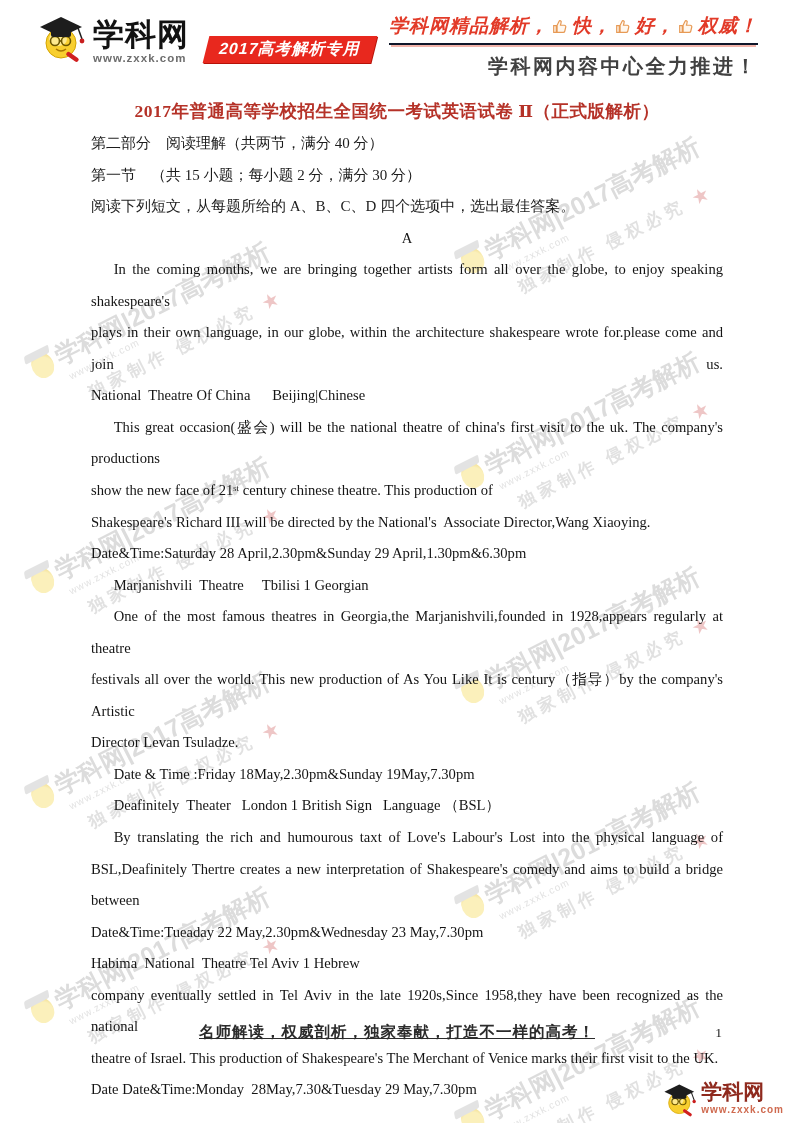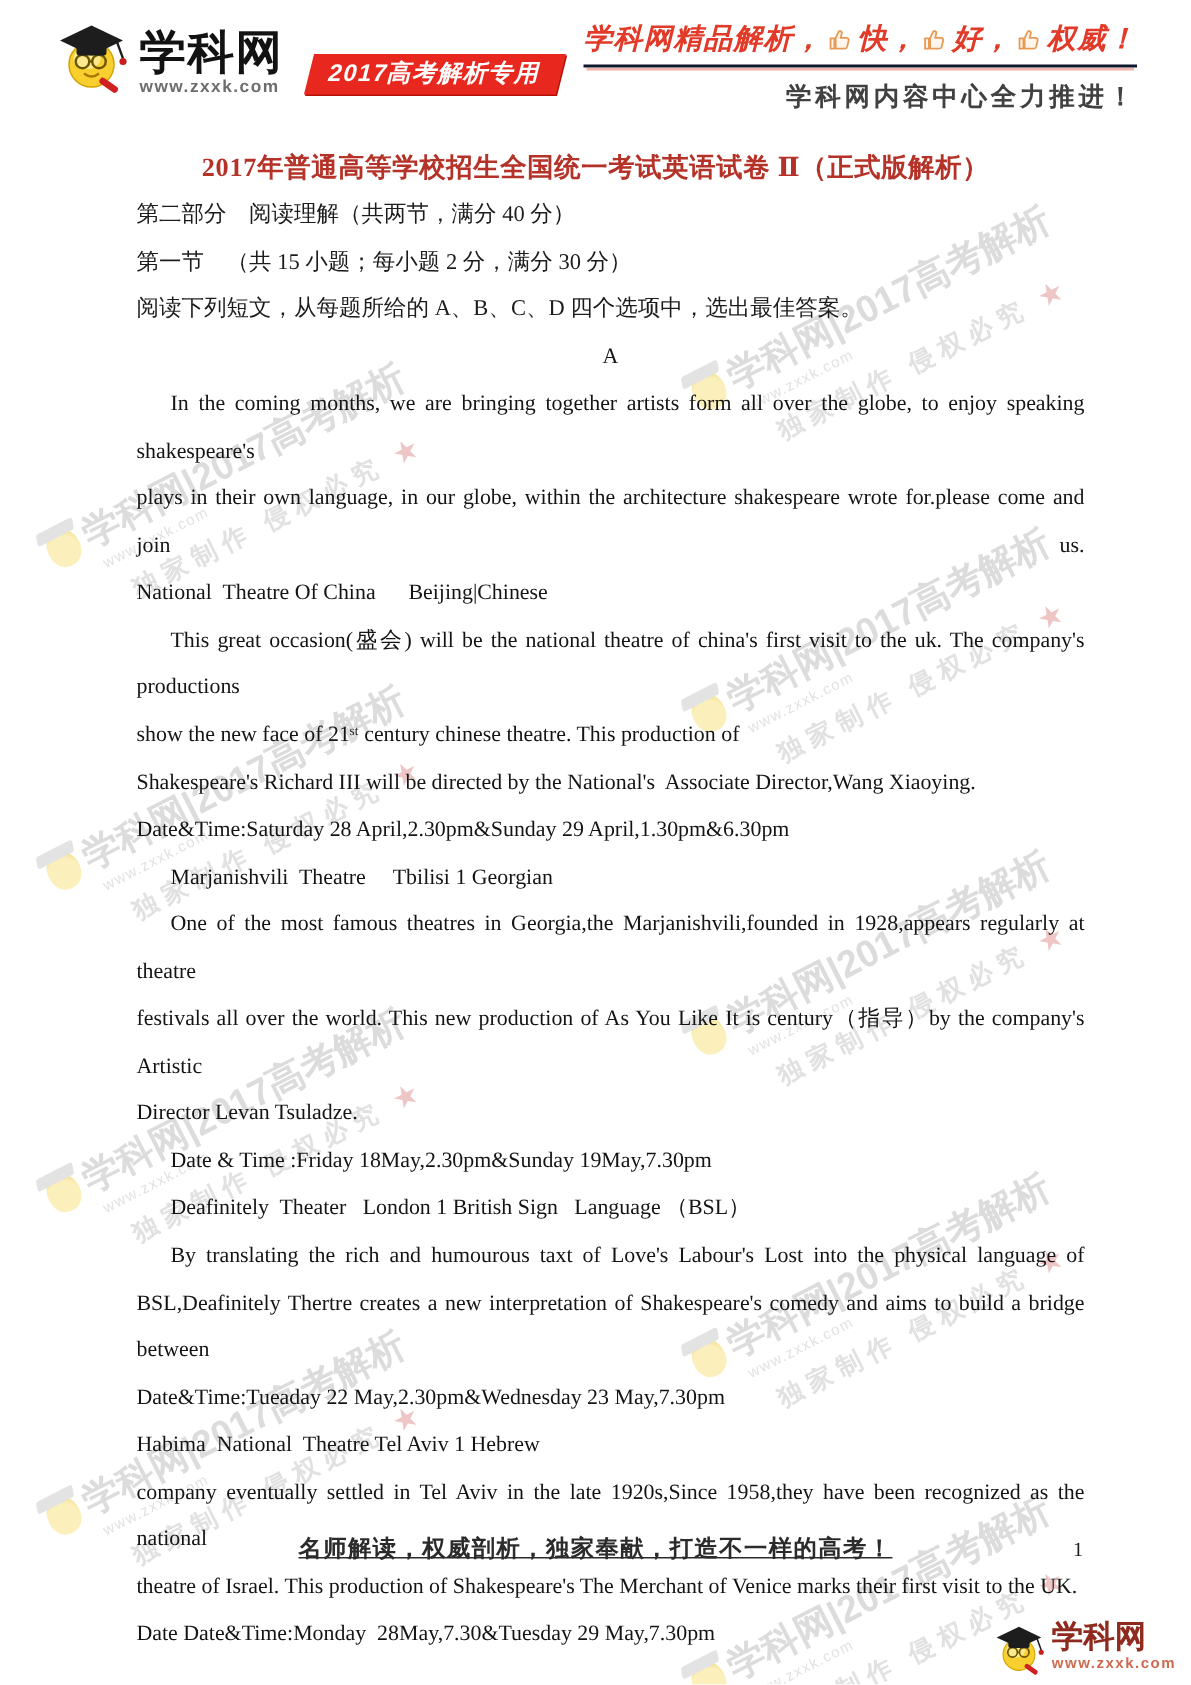--- a/index.html
+++ b/index.html
@@ -30,21 +30,21 @@
   .banner{margin:0 0 1px 10px;background:#e8281e;transform:skewX(-14deg);padding:3px 13px;
           box-shadow:1px 1px 0 #b71208;}
   .banner span{display:inline-block;color:#ffffff;font-family:"Liberation Sans",sans-serif;
           font-weight:700;font-size:16px;letter-spacing:1px;}
   .header-right{position:absolute;right:36px;top:13px;text-align:right;}
   .slogan-row{display:inline-flex;align-items:center;gap:2px;color:#e23a28;
           font-family:"Liberation Sans",sans-serif;font-weight:800;font-style:italic;font-size:19px;
           letter-spacing:1px;border-bottom:2px solid #0f172a;box-shadow:0 4px 0 -2px #f2b4aa;padding-bottom:4px;}
   .thumb{margin:0 1px;}
   .slogan-sub{margin-top:8px;font-family:"Liberation Sans",sans-serif;font-weight:700;
-          font-size:17px;color:#414141;letter-spacing:2.5px;}
+          font-size:20px;color:#414141;letter-spacing:2.5px;}
 
   
   .content{position:absolute;left:71px;right:71px;top:96px;z-index:1;}
   .title{font-size:17.5px;font-weight:700;color:#b53228;text-align:center;line-height:30px;
          margin-bottom:2px;letter-spacing:0.5px;}
   .ln{font-size:14.6px;line-height:31.55px;min-height:31.55px;white-space:pre-wrap;margin-left:20px;}
   .h-cjk{font-size:15px;color:#1c1c1c;}
   .j{text-align:justify;text-align-last:justify;white-space:normal;}
   .ind{text-indent:1.55em;}
   .center{text-align:center;text-indent:0;}

